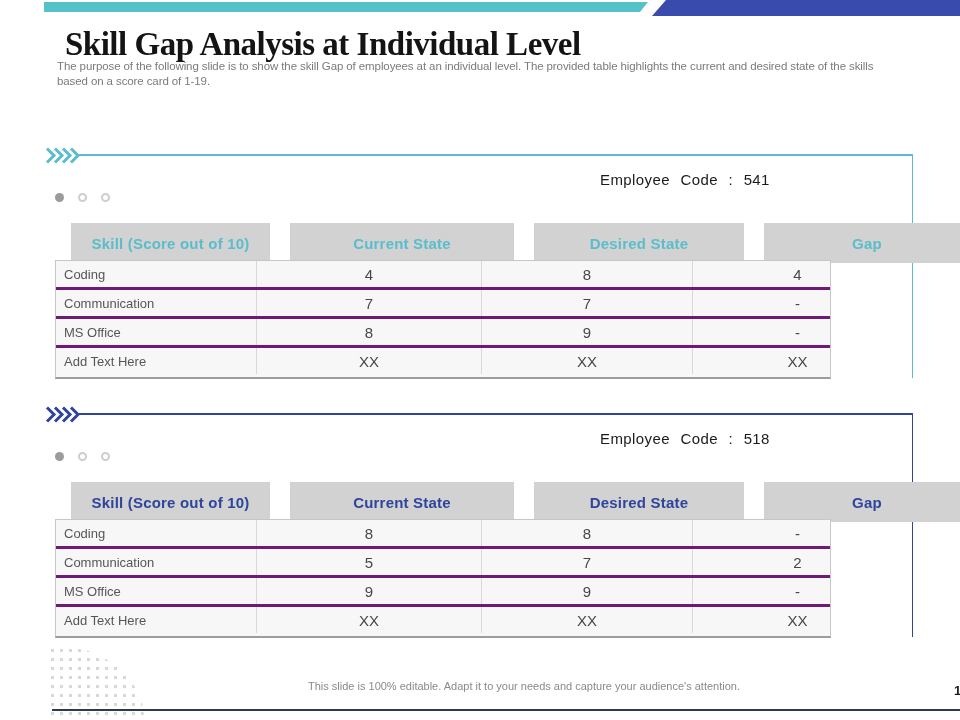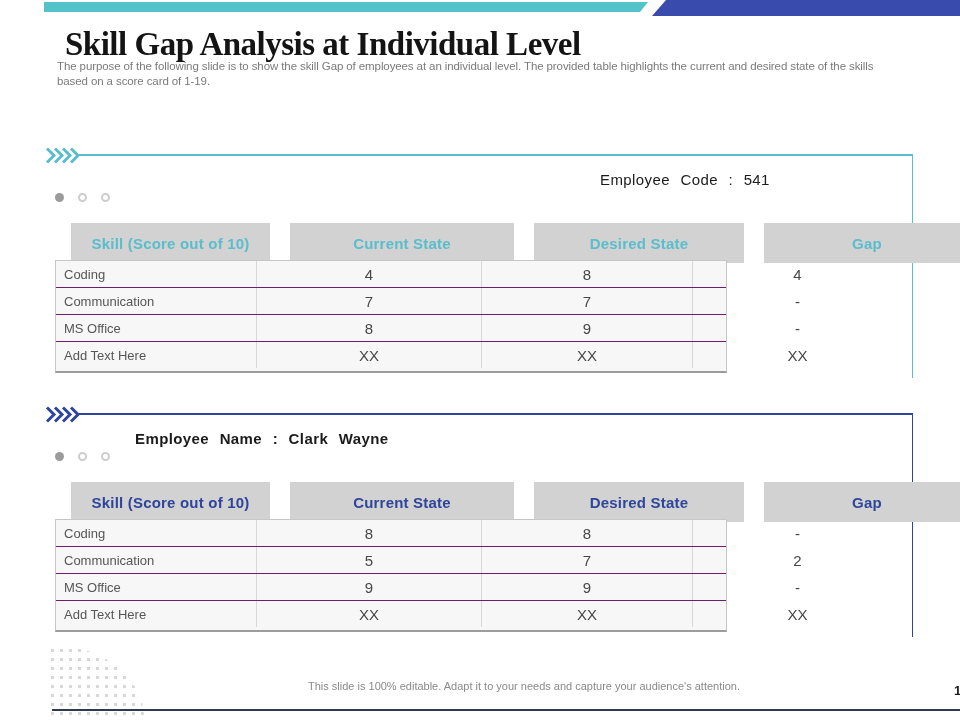--- a/index.html
+++ b/index.html
@@ -40,23 +40,23 @@
   .dots{position:absolute;left:10px;top:46px;display:flex;gap:14px;align-items:center;}
   .dot{width:9px;height:9px;border-radius:50%;box-sizing:border-box;}
   .dot.filled{background:#9b9b9b;}
   .dot.ring{border:2px solid #cdcdcd;background:#ffffff;}
 
   .thead{position:absolute;left:26px;top:66px;width:848px;height:40px;
     display:grid;grid-template-columns:199px 224px 210px 206px;column-gap:20px;margin-top:10px;}
   .th{background:#D2D2D2;color:var(--accent);font-weight:bold;font-size:15px;
     display:flex;align-items:center;justify-content:center;letter-spacing:0.2px;}
 
-  .tbody{position:absolute;left:10px;top:113px;width:672px;box-sizing:border-box;
+  .tbody{position:absolute;left:10px;top:113px;width:776px;box-sizing:border-box;
     border:1px solid #c6c6c6;border-bottom:2px solid #9c9c9c;background:#f7f7f7;padding-bottom:3px;}
-  .tr{display:grid;grid-template-columns:200px 225px 211px 210px;height:26px;border-top:1px solid #701a75;}
+  .tr{display:grid;grid-template-columns:200px 225px 211px 210px;height:26px;border-top:3px solid #701a75;}
   .tr:first-child{border-top:none;}
   .td{display:flex;align-items:center;justify-content:center;border-left:1px solid #d8d8d8;
     font-size:15px;color:#474747;}
   .td:first-child{border-left:none;justify-content:flex-start;padding-left:8px;
     font-size:13px;color:#565656;}
 
   
   .dot-pattern{left:4px;top:646px;width:96px;height:72px;
     background-image:radial-gradient(#d8d8d8 1.5px, rgba(0,0,0,0) 1.6px);
     background-size:9px 9px;clip-path:ellipse(96px 74px at 0% 100%);}
@@ -127,21 +127,21 @@
   <div class="chevrons">
     <svg width="36" height="17" viewBox="0 0 36 17" fill="none" stroke="currentColor" stroke-width="3">
       <path d="M2 1.5 L9 8.5 L2 15.5"></path>
         <path d="M10 1.5 L17 8.5 L10 15.5"></path>
       <path d="M18 1.5 L25 8.5 L18 15.5"></path>
         <path d="M26 1.5 L33 8.5 L26 15.5"></path>
     </svg>
   </div>
   <div class="topline"></div>
   <div class="rightline"></div>
-  <span class="emp-name">Employee Name : Clark Wayne</span>
+  <span class="emp-code">Employee Code : 518</span>
   <div class="dots">
     <span class="dot filled"></span>
     <span class="dot ring"></span>
     <span class="dot ring"></span>
   </div>
   <div class="thead">
     <div class="th">Skill (Score out of 10)</div>
     <div class="th">Current State</div>
     <div class="th">Desired State</div>
     <div class="th">Gap</div>

